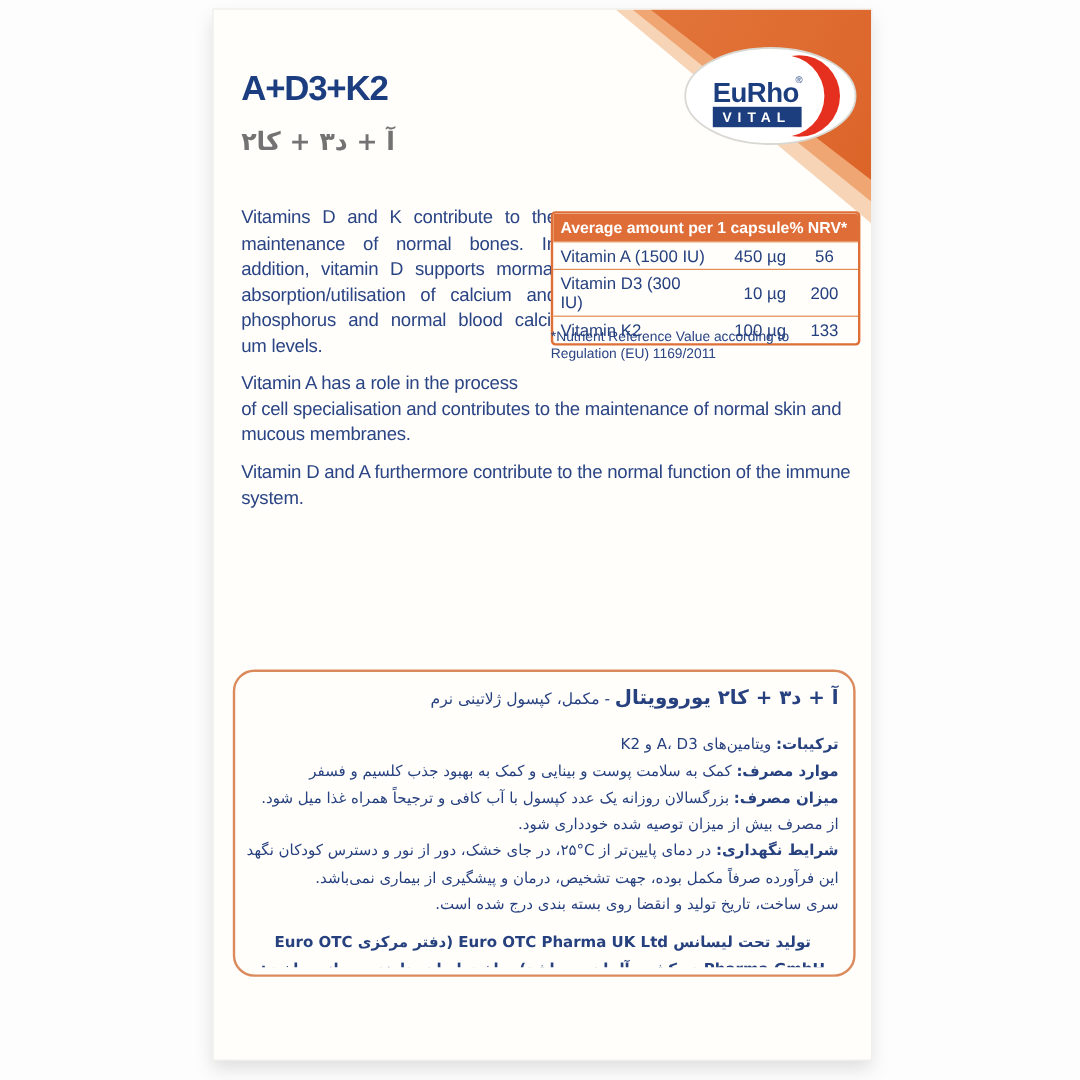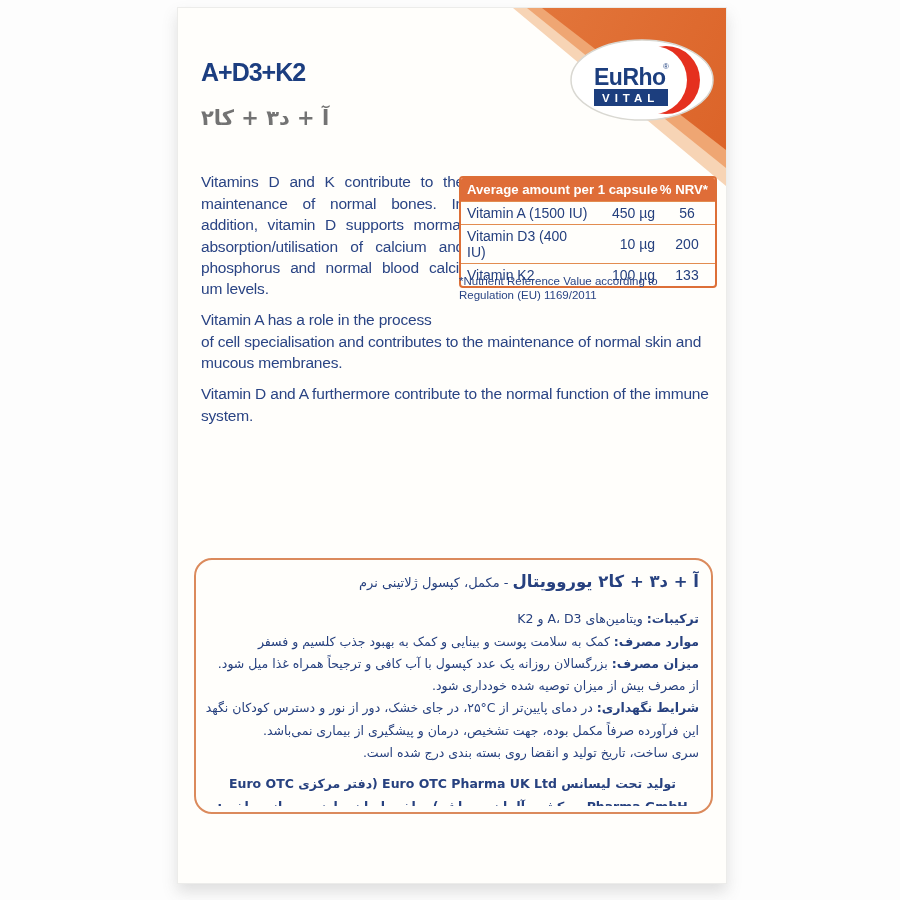--- a/index.html
+++ b/index.html
@@ -30,21 +30,21 @@
   }
   .corner-main {
     position:absolute; right:0; top:0; width:548px; height:200px;
     background:linear-gradient(115deg,#ee9a63 0%,#e67f44 35%,#db6227 100%);
     clip-path:polygon(364px 0, 548px 0, 548px 142px);
   }
   .logo-svg { position:absolute; left:388px; top:28px; }
 
   .title-en {
     position:absolute; left:23px; top:50px;
-    font-size:25px; font-weight:bold; letter-spacing:-1px;
+    font-size:29px; font-weight:bold; letter-spacing:-1px;
     color:#1c3e80;
   }
   .title-fa {
     position:absolute; left:23px; top:98px;
     direction:rtl; text-align:left;
     font-family:"DejaVu Sans", sans-serif;
     font-size:21px; font-weight:bold; color:#737373;
   }
   .en-text {
     color:#2a4484; font-size:15.5px; line-height:21.5px;
@@ -57,21 +57,21 @@
   .para1-last { position:absolute; left:23px; top:270px; width:263px; }
   .para2 { position:absolute; left:23px; top:301px; width:516px; }
   .para3 { position:absolute; left:23px; top:375px; width:516px; }
 
   .nutri-table {
     position:absolute; left:281px; top:168px; width:254px;
     border:2px solid #dd6f37; border-radius:4px;
     background:#fffefb; overflow:hidden;
   }
   .nutri-header {
-    display:flex; justify-content:space-between; align-items:center;
+    display:flex; align-items:center;
     background:#df6d38; color:#ffffff;
     font-weight:bold; font-size:13.2px;
     padding:4px 7px 4px 6px;
   }
   .nutri-row {
     display:flex; align-items:center;
     border-top:1.5px solid #e28c50;
     color:#25407e; font-size:14px;
     padding:3px 6px;
   }
@@ -137,21 +137,21 @@
     <div class="nutri-header">
       <span>Average amount per 1 capsule</span>
       <span>% NRV*</span>
     </div>
     <div class="nutri-row">
       <span class="cell-name">Vitamin A (1500 IU)</span>
       <span class="cell-amount">450 µg</span>
       <span class="cell-nrv">56</span>
     </div>
     <div class="nutri-row">
-      <span class="cell-name">Vitamin D3 (400 IU)</span>
+      <span class="cell-name">Vitamin D3 (300 IU)</span>
       <span class="cell-amount">10 µg</span>
       <span class="cell-nrv">200</span>
     </div>
     <div class="nutri-row">
       <span class="cell-name">Vitamin K2</span>
       <span class="cell-amount">100 µg</span>
       <span class="cell-nrv">133</span>
     </div>
   </div>
   <div class="footnote">*Nutrient Reference Value according to

